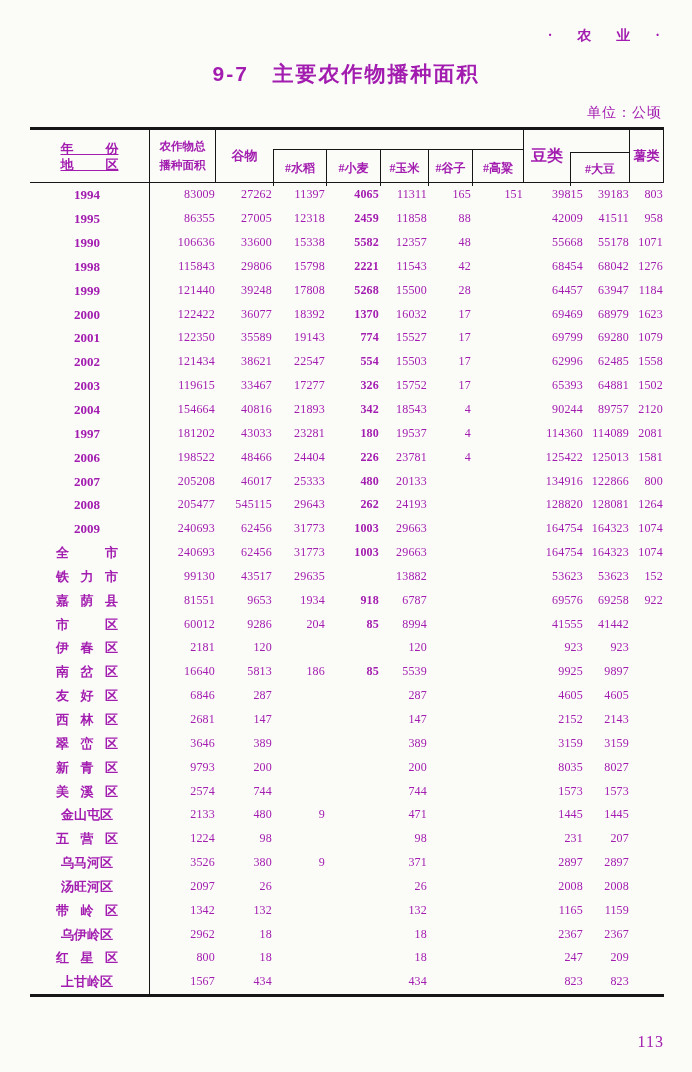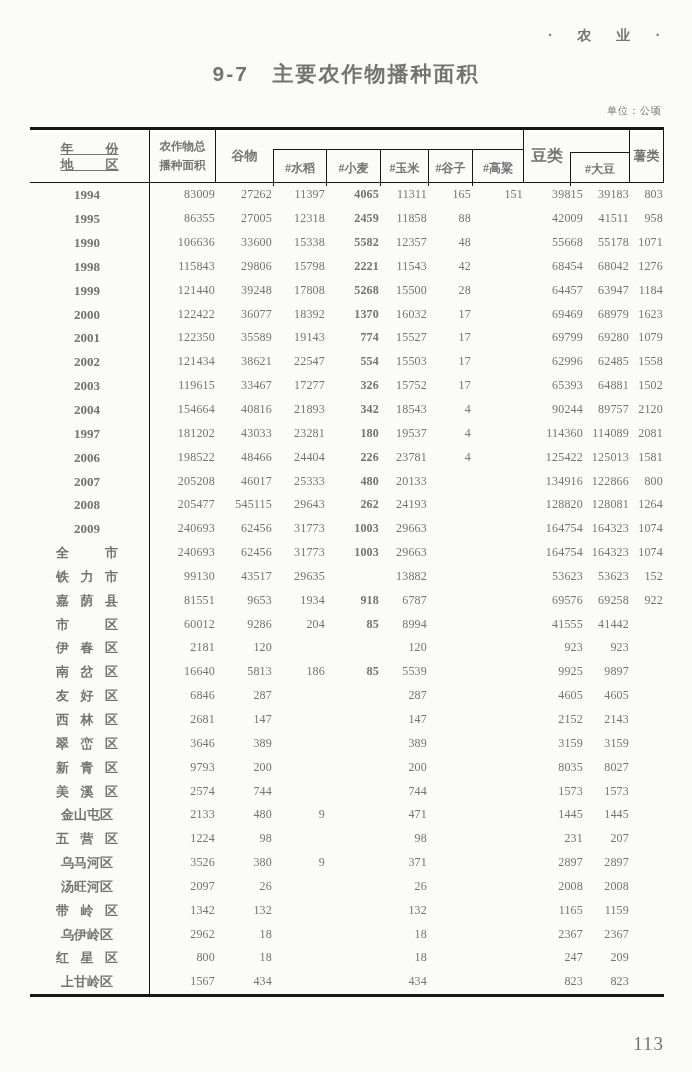--- a/index.html
+++ b/index.html
@@ -1,20 +1,20 @@
 <!DOCTYPE html>
 <html><head>
 <meta charset="utf-8">
 <style>
   html,body{margin:0;padding:0;}
   .page{
     position:relative;
     width:692px;height:1072px;
     background:#fbfbf8;
-    color:#737373;
+    color:#a21caf;
     font-family:"Liberation Serif", serif;
     overflow:hidden;
     box-sizing:border-box;
   }
   *,*:before,*:after{box-sizing:border-box;}
 
   .category{
     position:absolute;top:27px;right:26px;
     font-size:14px;font-weight:bold;
     letter-spacing:6px;
@@ -23,21 +23,21 @@
   .title{
     position:absolute;top:60px;left:0;width:100%;
     text-align:center;
     font-size:21px;font-weight:bold;
     letter-spacing:2px;
     font-family:"Liberation Sans", sans-serif;
     white-space:pre;
   }
   .unit-note{
     position:absolute;top:104px;right:30px;
-    font-size:10px;
+    font-size:14px;
     letter-spacing:1px;
   }
 
   .table{
     position:absolute;left:30px;top:127px;width:634px;
   }
   .thead{
     display:flex;
     height:56px;
     border-top:3px solid #161616;
@@ -141,21 +141,21 @@
   .c-wheat{width:54px;flex:none;font-weight:bold;}
   .c-corn{width:48px;flex:none;}
   .c-millet{width:44px;flex:none;}
   .c-sorghum{width:52px;flex:none;}
   .c-beans{width:60px;flex:none;}
   .c-soy{width:46px;flex:none;}
   .c-tuber{flex:1;padding-right:2px;}
 
   .page-number{
     position:absolute;right:28px;top:1033px;
-    font-size:19px;letter-spacing:1px;
+    font-size:16px;letter-spacing:1px;
   }
 </style>
 </head>
 <body>
 
 <div class="page">
 
   <div class="category">·  农  业  ·</div>
 
   <div class="title">9-7   主要农作物播种面积</div>

